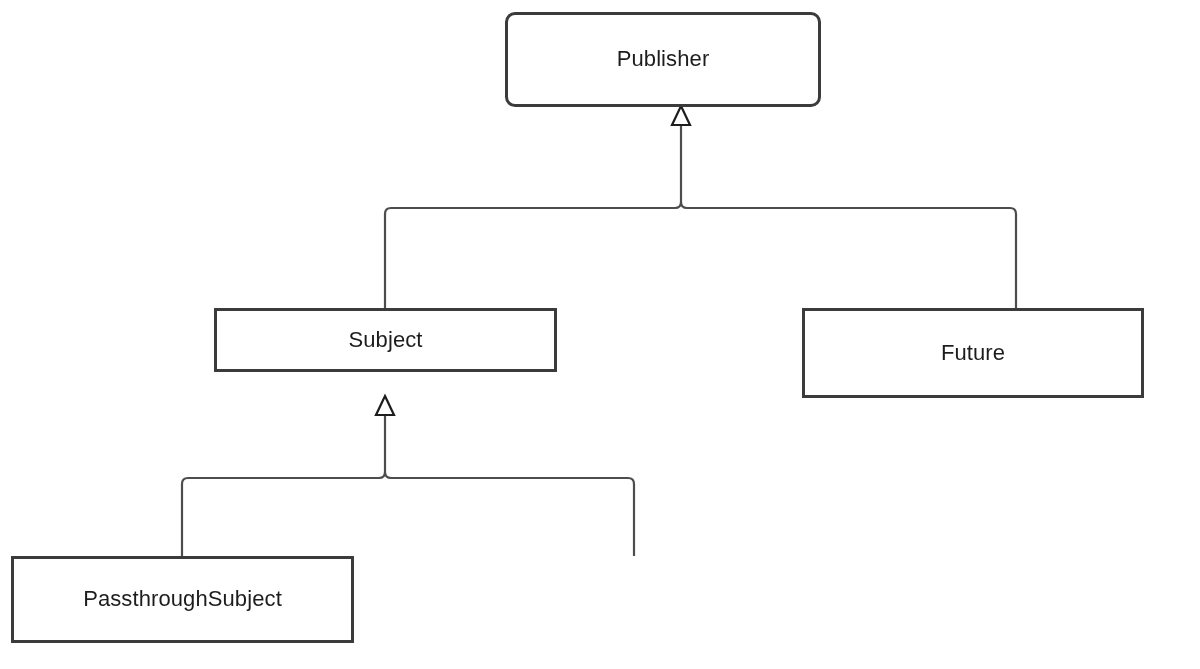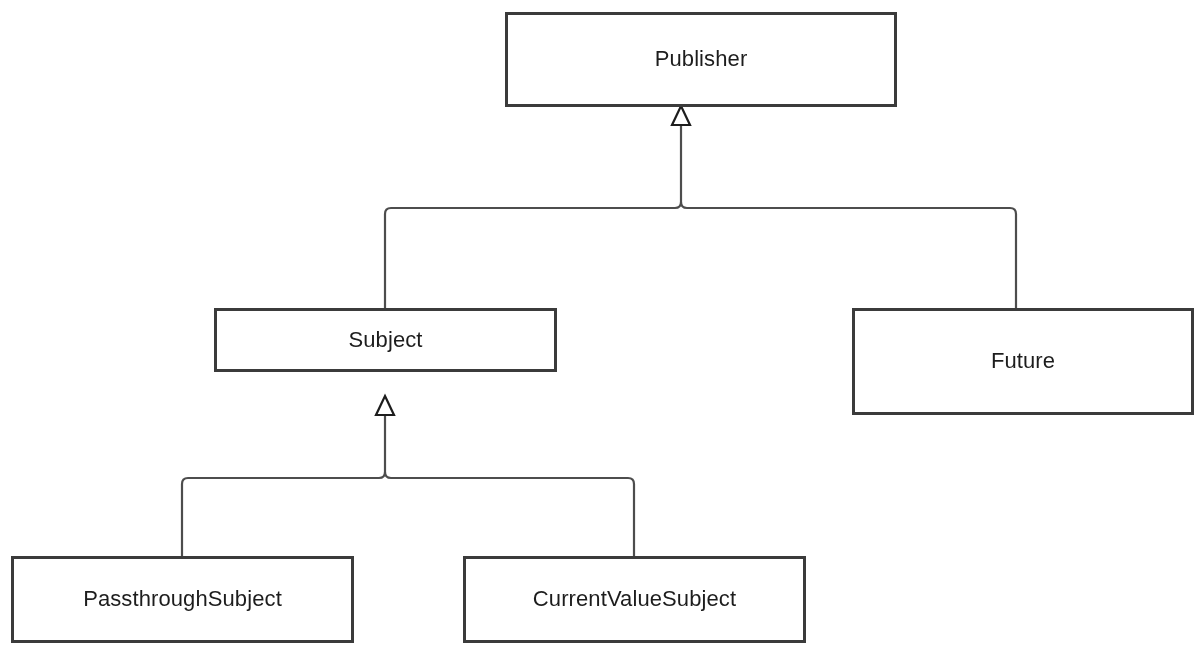--- a/index.html
+++ b/index.html
@@ -39,23 +39,23 @@
   .node-label {
     font-family: "Liberation Sans", sans-serif;
     font-size: 22px;
     line-height: 1.2;
     color: #1d1d1d;
     letter-spacing: 0.1px;
     white-space: nowrap;
     text-align: center;
   }
   
-  #node-publisher            { left: 505px; top: 12px;  width: 392px; height: 95px; }
+  #node-publisher            { left: 505px; top: 12px;  width: 316px; height: 95px; border-radius: 10px; }
   #node-subject              { left: 214px; top: 308px; width: 343px; height: 64px; }
-  #node-future               { left: 852px; top: 308px; width: 342px; height: 107px; }
+  #node-future               { left: 802px; top: 308px; width: 342px; height: 90px; }
   #node-passthrough-subject  { left: 11px;  top: 556px; width: 343px; height: 87px; }
   #node-currentvalue-subject { left: 463px; top: 556px; width: 343px; height: 87px; }
 
   .edge-line {
     fill: none;
     stroke: #4d4d4d;
     stroke-width: 2.2;
     stroke-linecap: butt;
     stroke-linejoin: round;
   }
@@ -105,17 +105,14 @@
   </div>
 
   <div class="node-box" id="node-future">
     <span class="node-label">Future</span>
   </div>
 
   <div class="node-box" id="node-passthrough-subject">
     <span class="node-label">PassthroughSubject</span>
   </div>
 
-  <div class="node-box" id="node-currentvalue-subject">
-    <span class="node-label">CurrentValueSubject</span>
-  </div>
 
 </div>
 
 </body></html>

